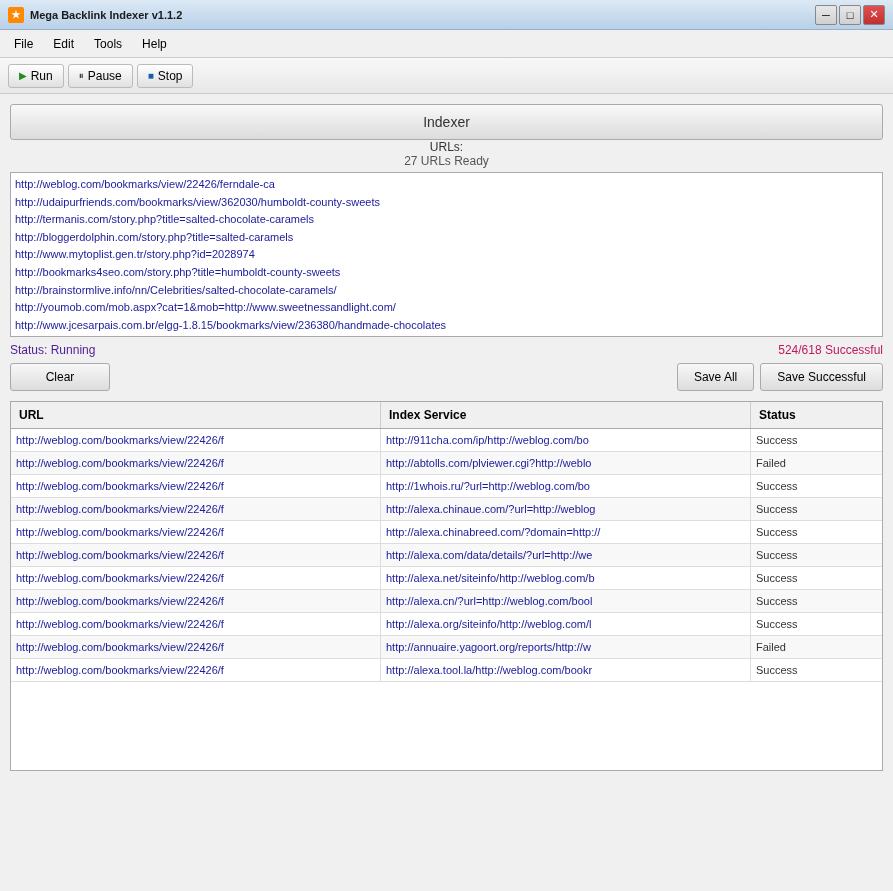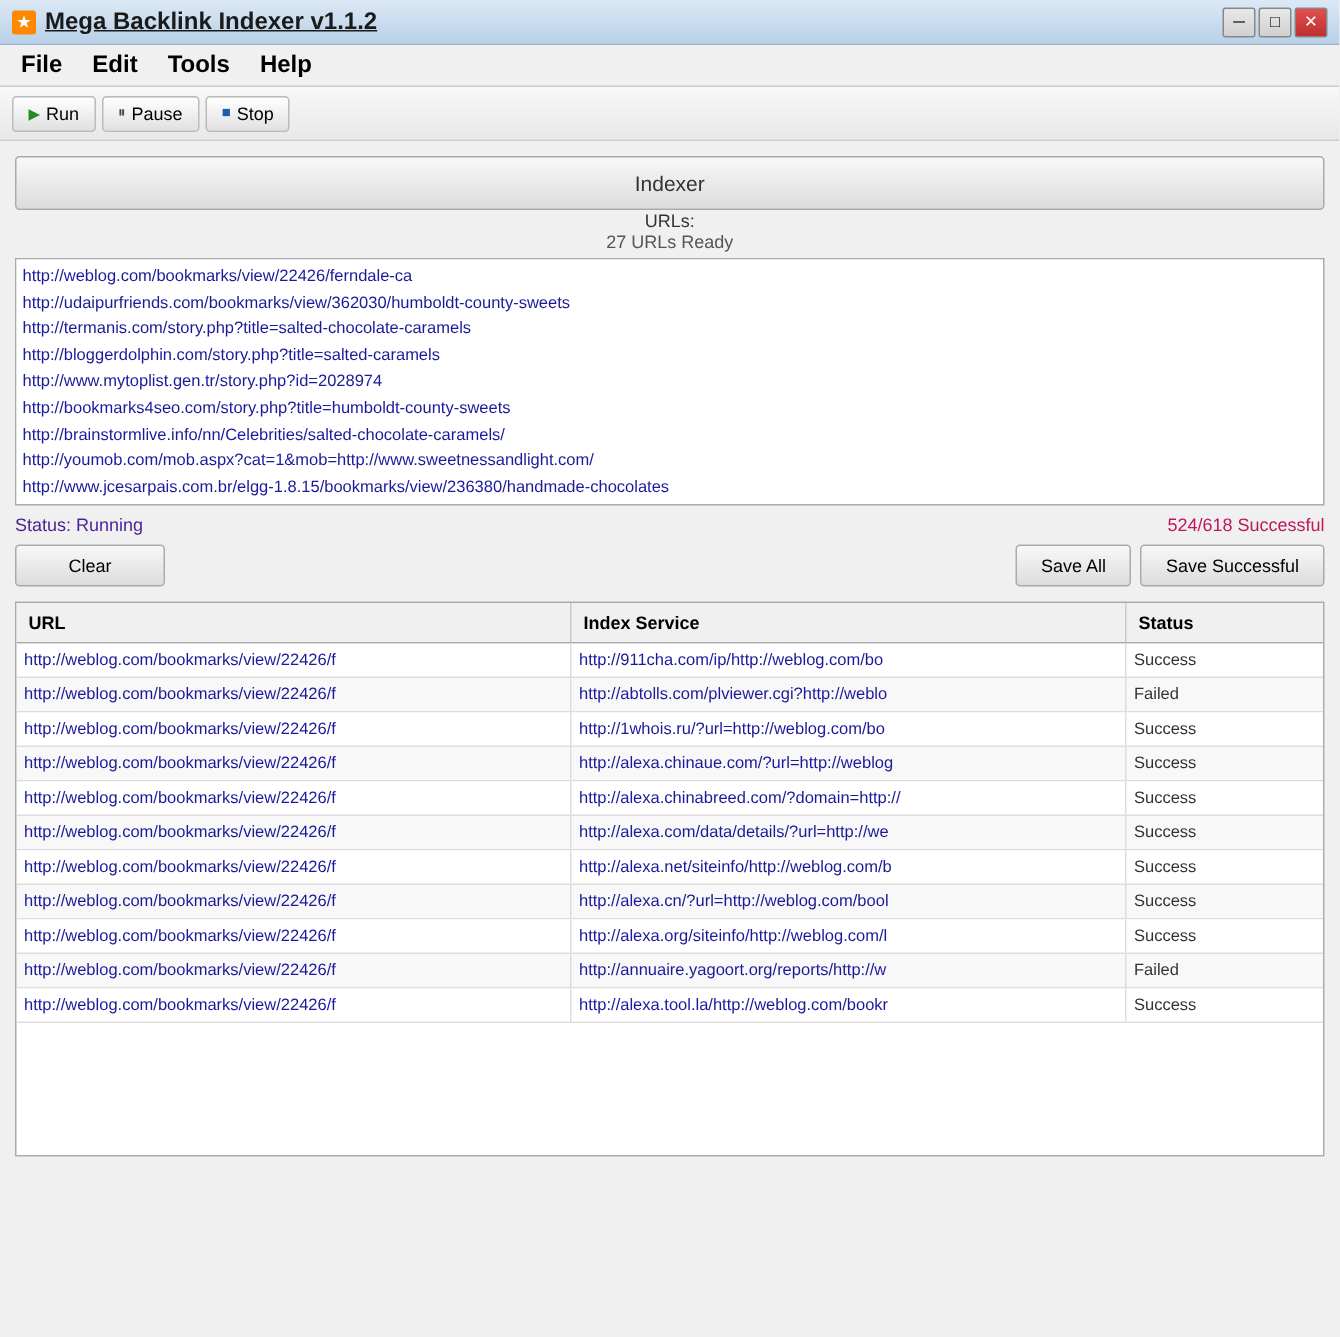--- a/index.html
+++ b/index.html
@@ -33,24 +33,23 @@
       background: #ff8800;
       border-radius: 2px;
       display: flex;
       align-items: center;
       justify-content: center;
       font-size: 10px;
       color: white;
       font-weight: bold;
     }
     .title-text {
-      font-size: 16px;
+      font-size: 11px;
       color: #1a1a1a;
       font-weight: 600;
-      text-decoration: underline;
     }
     .title-bar-controls {
       display: flex;
       gap: 2px;
     }
     .title-btn {
       width: 22px;
       height: 20px;
       border: 1px solid #888;
       cursor: pointer;
@@ -70,22 +69,21 @@
       height: 28px;
       display: flex;
       align-items: center;
       padding: 0 4px;
       border-bottom: 1px solid #ccc;
     }
     .menu-item {
       padding: 4px 10px;
       cursor: pointer;
       border-radius: 2px;
-      font-size: 16px;
-      font-weight: bold;
+      font-size: 12px;
     }
 
     
     .toolbar {
       background: linear-gradient(to bottom, #f8f8f8, #e8e8e8);
       height: 36px;
       display: flex;
       align-items: center;
       padding: 0 8px;
       border-bottom: 1px solid #ccc;

